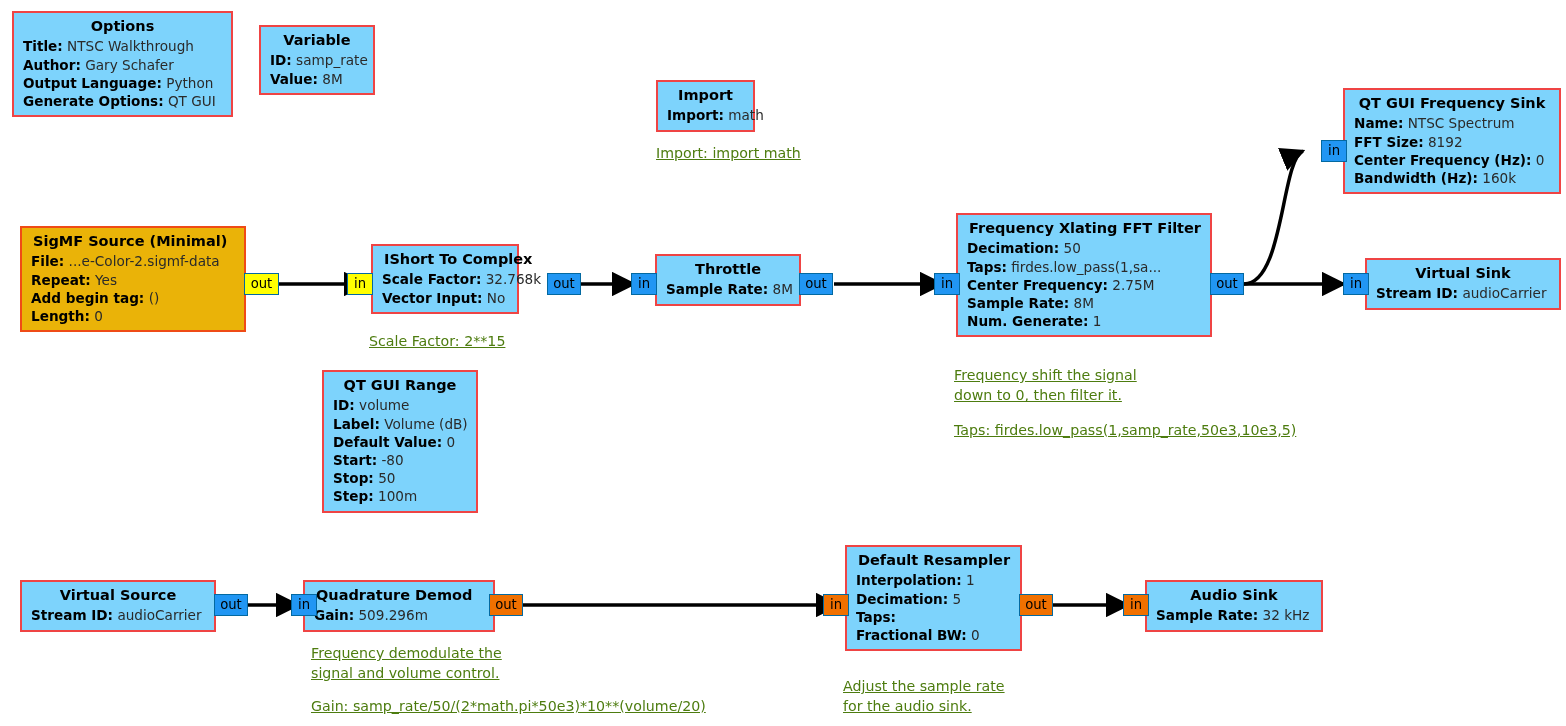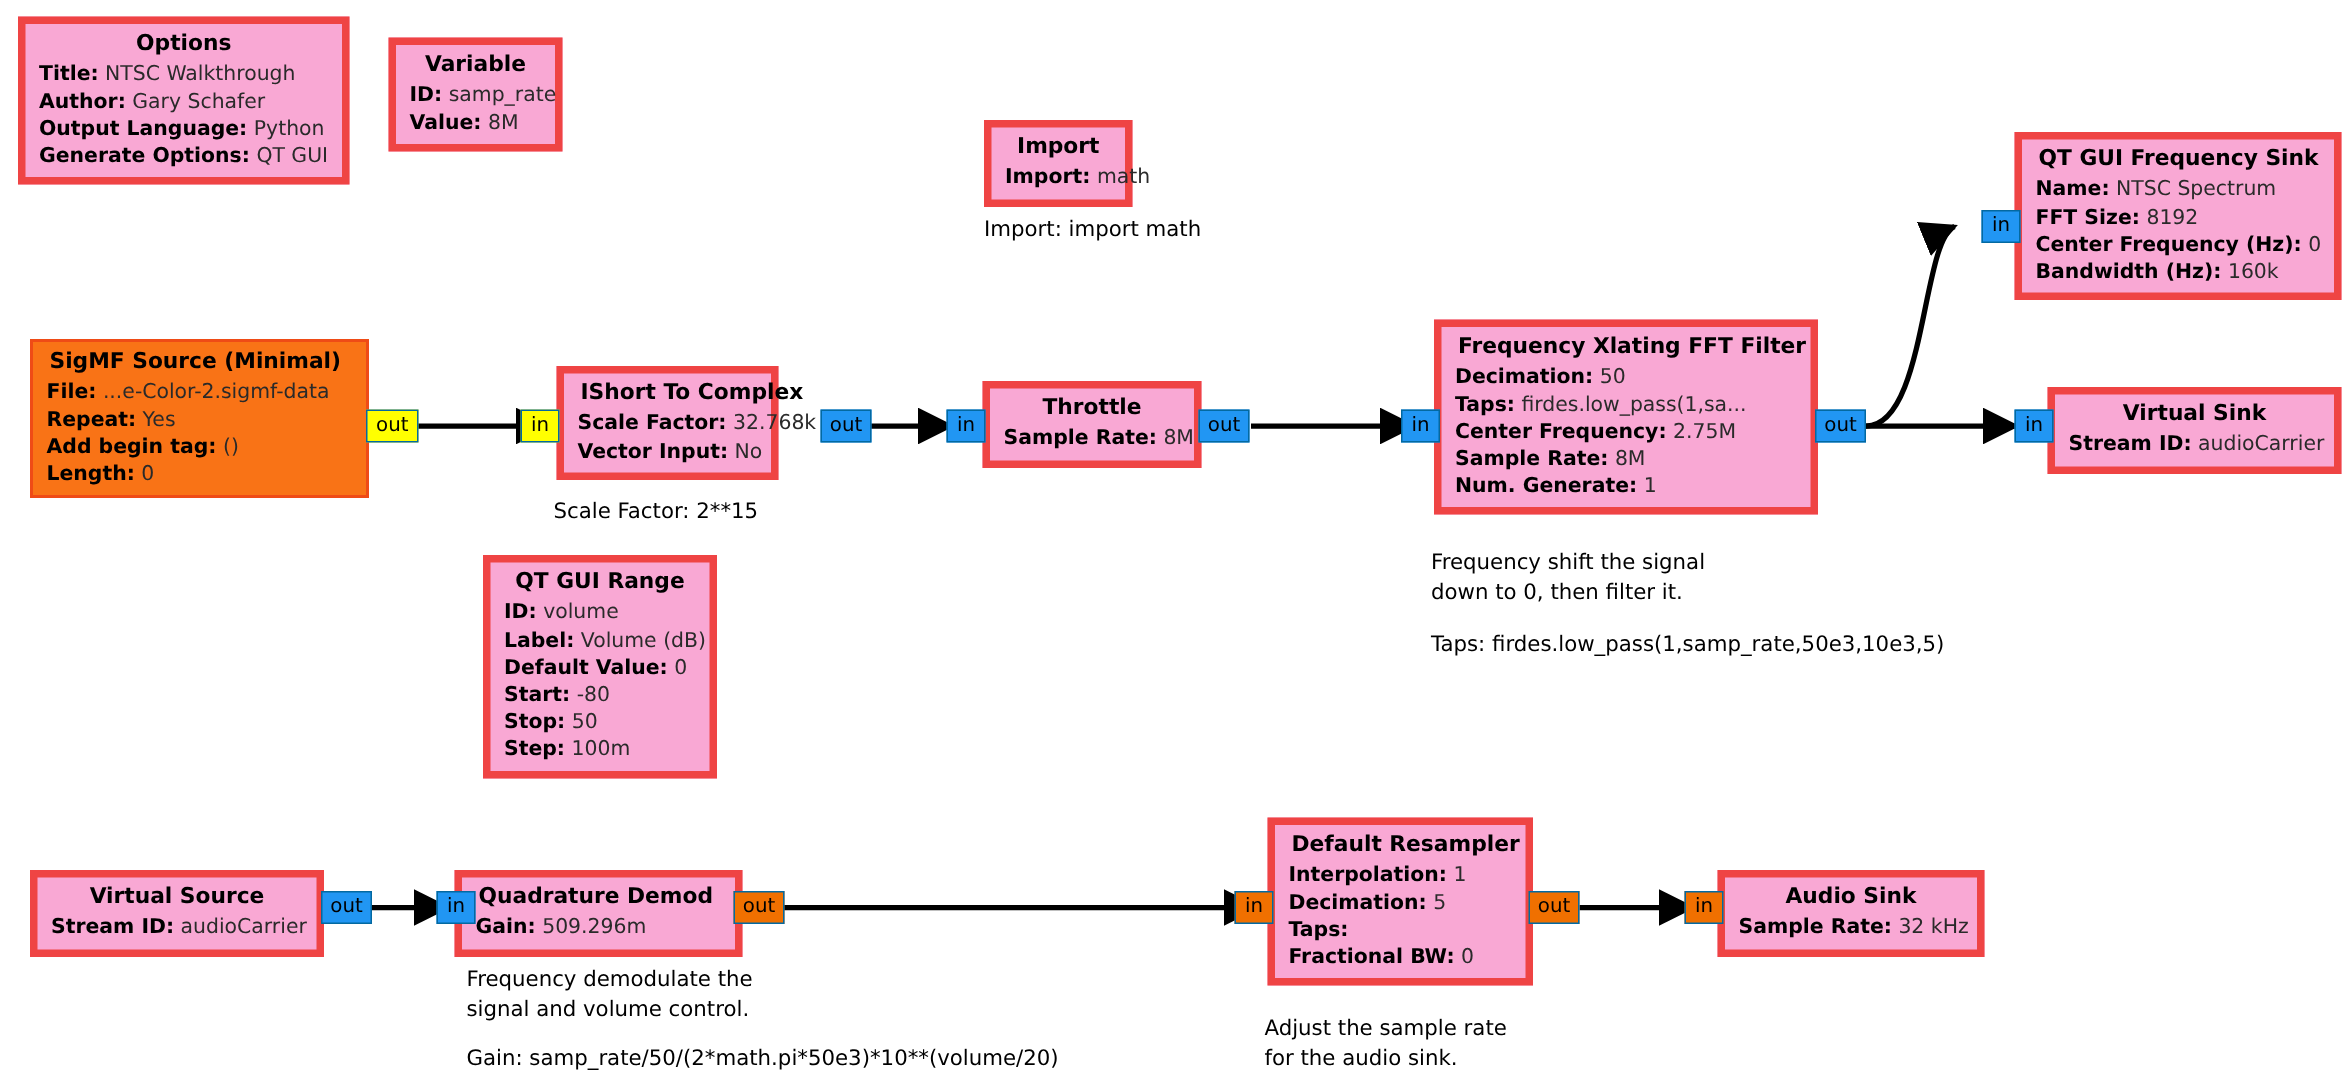--- a/index.html
+++ b/index.html
@@ -27,29 +27,29 @@
     width: 1566px;
     height: 726px;
     pointer-events: none;
     z-index: 1;
   }
 
   
   .block {
     position: absolute;
     box-sizing: border-box;
-    background: #f9a8d4;
-    border: 5px solid #ef4444;
+    background: #7dd3fc;
+    border: 2px solid #ef4444;
     padding: 4px 9px 5px 9px;
     z-index: 3;
     line-height: 1.34;
     white-space: nowrap;
   }
   .block.selected {
-    background: #f97316;
+    background: #eab308;
     border: 2px solid #ef4b16;
   }
   .block .btitle {
     font-weight: bold;
     font-size: 14.5px;
     color: #000;
     text-align: center;
     padding: 0 2px 1px 2px;
   }
   .block .brow {
@@ -76,24 +76,25 @@
     z-index: 4;
   }
   .port.complex { background: #2196f3; }
   .port.shorttype { background: #ffff00; }
   .port.floattype { background: #f07000; }
 
   
   .comment {
     position: absolute;
     font-size: 14.2px;
-    color: #000000;
+    color: #4d7c0f;
     line-height: 1.42;
     white-space: pre;
     z-index: 2;
+    text-decoration: underline;
   }
 </style>
 </head>
 <body>
 
 <div id="canvas">
 
   <svg id="wires" viewBox="0 0 1566 726" xmlns="http://www.w3.org/2000/svg">
     <defs>
       <marker id="arrow" viewBox="0 0 10 10" refX="9" refY="5" markerWidth="7" markerHeight="7" orient="auto-start-reverse">

